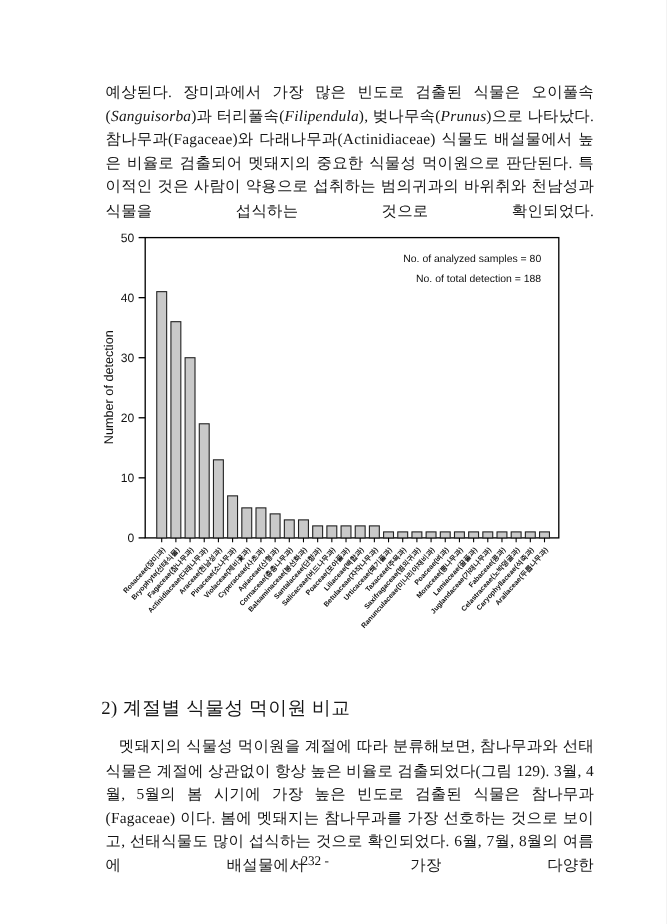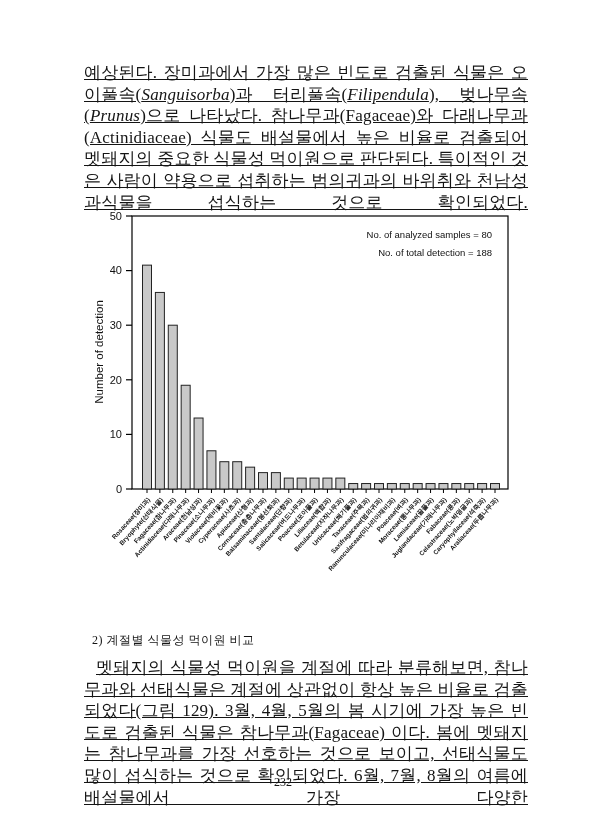--- a/index.html
+++ b/index.html
@@ -2,28 +2,28 @@
 <html><head>
 <meta charset="utf-8">
 <style>
   html,body{margin:0;padding:0;background:#e8e8e8;}
   .page{
     position:relative;width:606px;height:840px;background:#ffffff;
     font-family:"Liberation Serif", serif;color:#141414;overflow:hidden;
     margin:0 auto;
   }
   .body-text{
-    position:absolute;margin:0;font-size:17px;line-height:21.6px;
-    text-align:justify;text-align-last:justify;letter-spacing:0.2px;text-decoration:underline;
+    position:absolute;margin:12px;font-size:14px;line-height:21.6px;
+    text-align:justify;text-align-last:justify;letter-spacing:0.2px;
   }
   #para1{left:84px;top:62px;width:444px;}
   #para2{left:84px;top:657px;width:444px;text-indent:12px;}
   .run-italic{font-style:italic;}
   .section-heading{
-    position:absolute;left:92px;top:632px;margin:0;font-size:12px;
+    position:absolute;left:92px;top:632px;margin:0;font-size:17px;
     font-weight:normal;letter-spacing:0.5px;
   }
   .figure-caption{
     position:absolute;left:84px;top:587px;width:444px;margin:0;
     font-size:12.2px;text-align:center;letter-spacing:0.5px;
   }
   .page-number{
     position:absolute;left:0;top:775px;width:566px;text-align:center;
     font-size:12px;
   }

